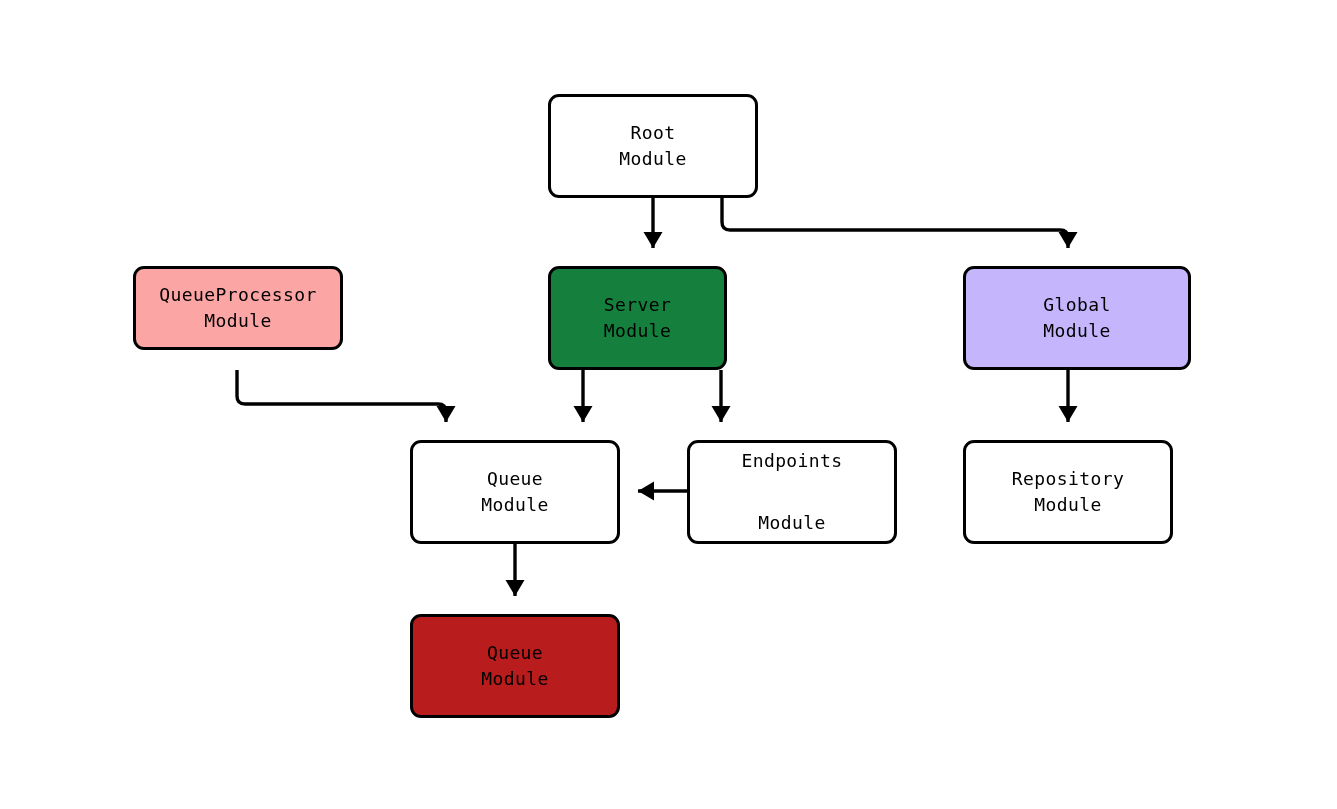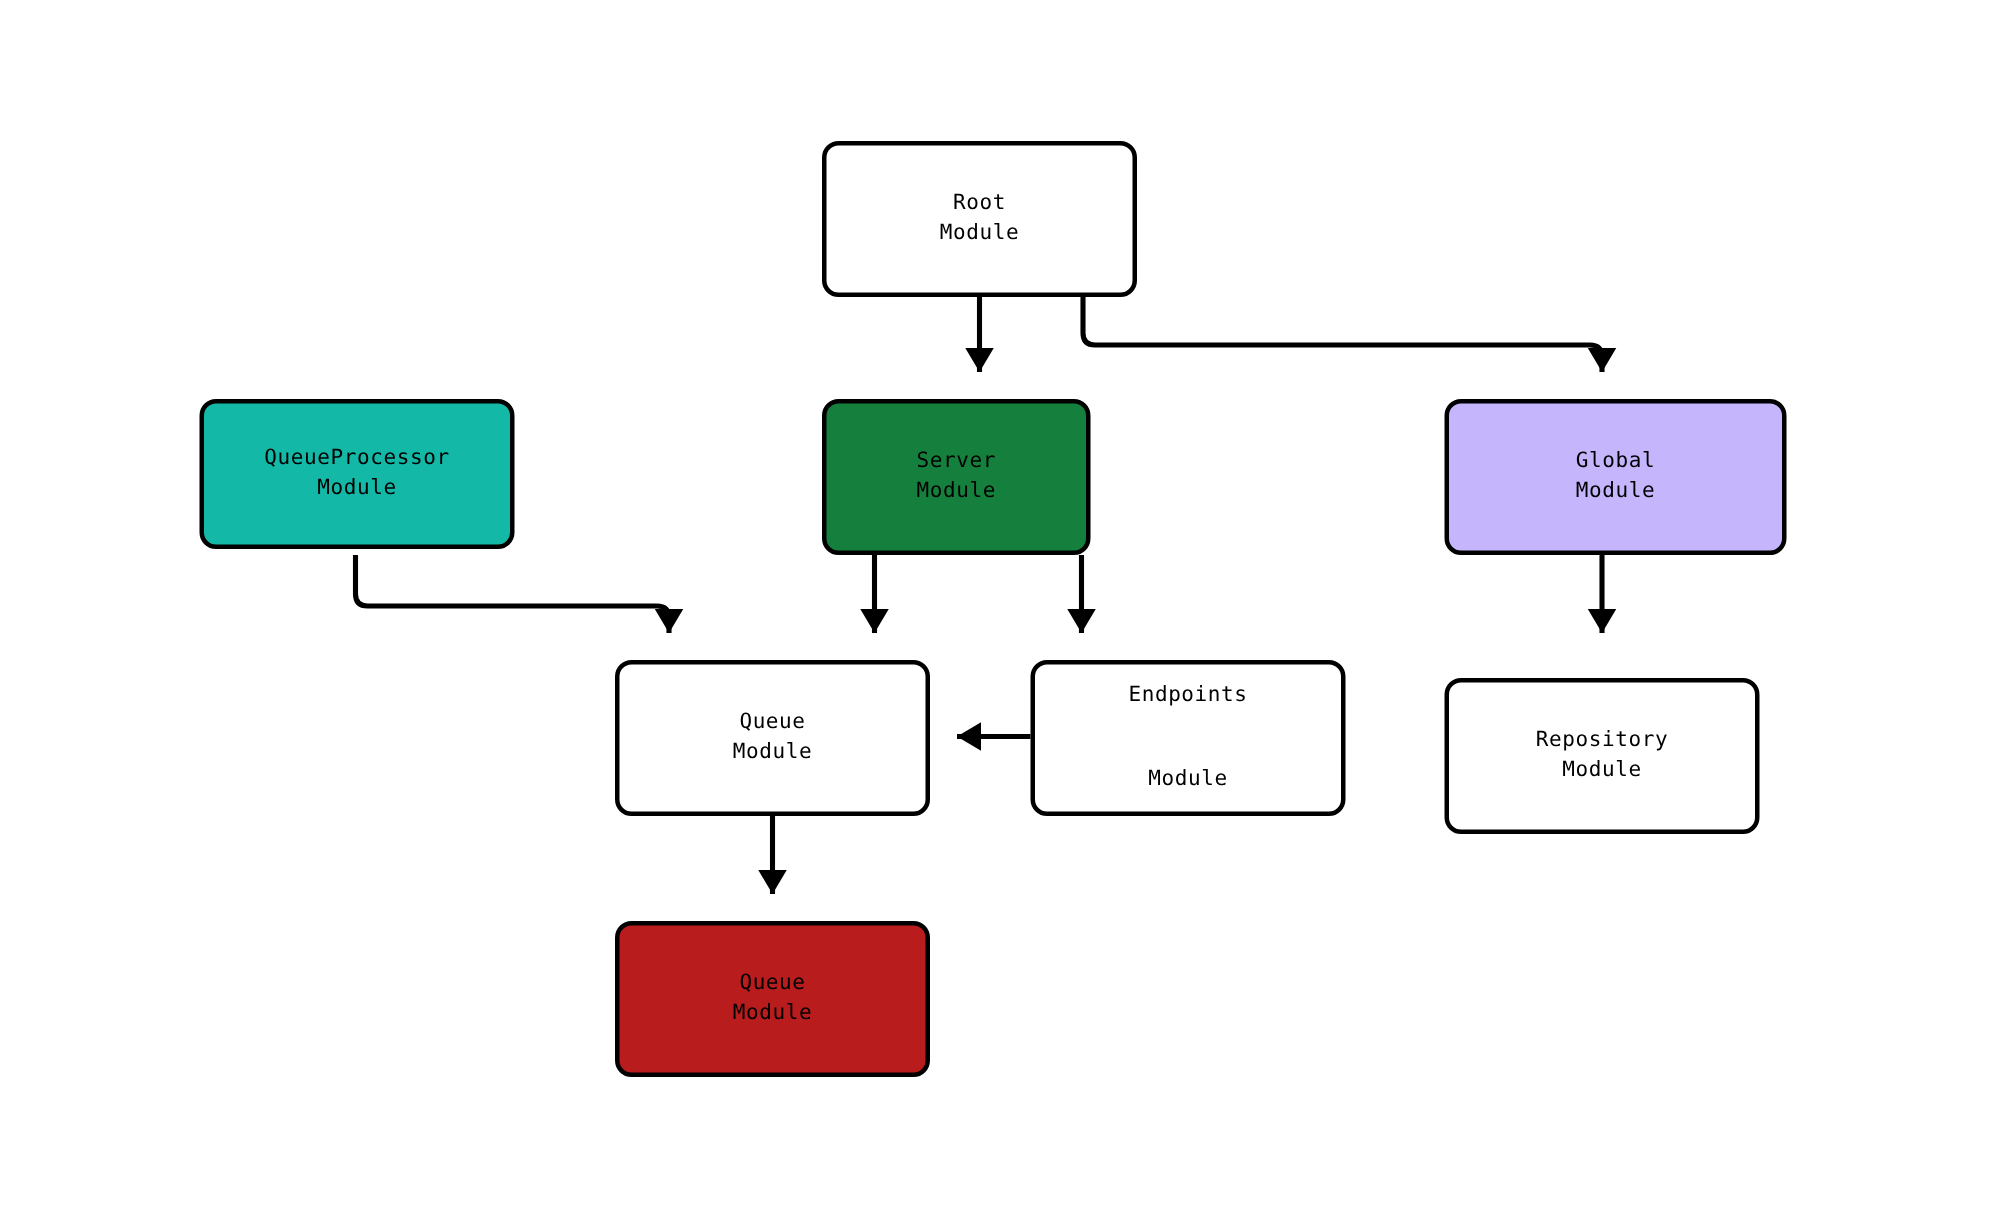--- a/index.html
+++ b/index.html
@@ -41,21 +41,21 @@
     border: 3.4px solid #000000;
     border-radius: 11px;
     display: flex;
     flex-direction: column;
     align-items: center;
     justify-content: center;
     line-height: 1.42;
   }
   .node-label {
     color: #000000;
-    font-size: 14px;
+    font-size: 18px;
     font-weight: 400;
     letter-spacing: 0.4px;
     white-space: pre;
     font-family: "DejaVu Sans Mono", "Liberation Mono", monospace;
   }
 </style>
 </head>
 <body>
 
 <div id="diagram-root">
@@ -81,41 +81,41 @@
         <polygon points="1058.5,406 1077.5,406 1068,422"></polygon>
         <polygon points="505.5,580 524.5,580 515,596"></polygon>
       </g>
   </svg>
 
   <div id="node-layer">
       <div class="node" style="left: 548px; top: 94px; width: 210px; height: 104px; background: rgb(255, 255, 255); border-color: rgb(0, 0, 0);">
         <div class="node-label">Root</div>
         <div class="node-label">Module</div>
       </div>
-      <div class="node" style="left: 133px; top: 266px; width: 210px; height: 100px; background: #14b8a6; border-color: rgb(0, 0, 0);">
+      <div class="node" style="left: 133px; top: 266px; width: 210px; height: 84px; background: #fca5a5; border-color: rgb(0, 0, 0);">
         <div class="node-label">QueueProcessor</div>
         <div class="node-label">Module</div>
       </div>
       <div class="node" style="left: 548px; top: 266px; width: 179px; height: 104px; background: #15803d; border-color: rgb(0, 0, 0);">
         <div class="node-label">Server</div>
         <div class="node-label">Module</div>
       </div>
       <div class="node" style="left: 963px; top: 266px; width: 228px; height: 104px; background: #c4b5fd; border-color: rgb(0, 0, 0);">
         <div class="node-label">Global</div>
         <div class="node-label">Module</div>
       </div>
       <div class="node" style="left: 410px; top: 440px; width: 210px; height: 104px; background: rgb(255, 255, 255); border-color: rgb(0, 0, 0);">
         <div class="node-label">Queue</div>
         <div class="node-label">Module</div>
       </div>
       <div class="node" style="left: 687px; top: 440px; width: 210px; height: 104px; background: rgb(255, 255, 255); border-color: rgb(0, 0, 0); gap: 36px;">
         <div class="node-label">Endpoints</div>
         <div class="node-label">Module</div>
       </div>
-      <div class="node" style="left: 963px; top: 440px; width: 210px; height: 104px; background: rgb(255, 255, 255); border-color: rgb(0, 0, 0); margin-top: 12px;">
+      <div class="node" style="left: 963px; top: 440px; width: 210px; height: 104px; background: rgb(255, 255, 255); border-color: rgb(0, 0, 0);">
         <div class="node-label">Repository</div>
         <div class="node-label">Module</div>
       </div>
       <div class="node" style="left: 410px; top: 614px; width: 210px; height: 104px; background: #b91c1c; border-color: rgb(0, 0, 0);">
         <div class="node-label">Queue</div>
         <div class="node-label">Module</div>
       </div>
     </div>
 
 </div>

